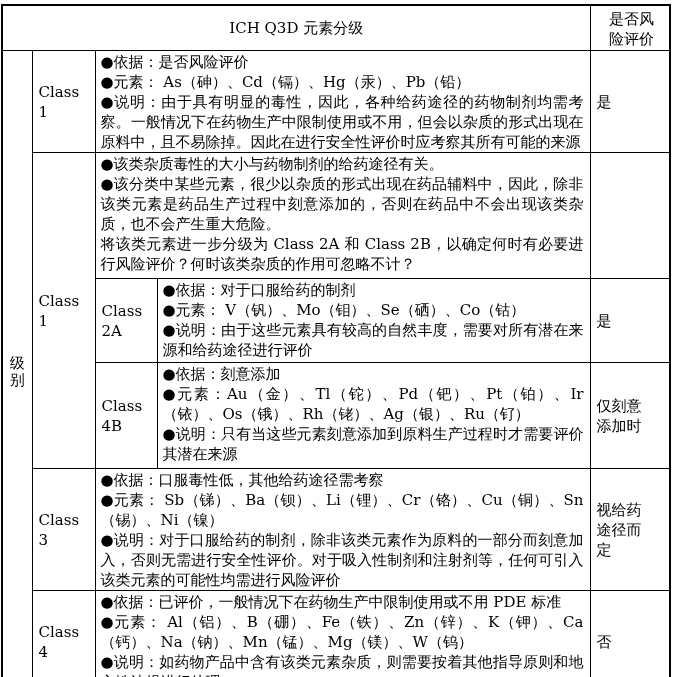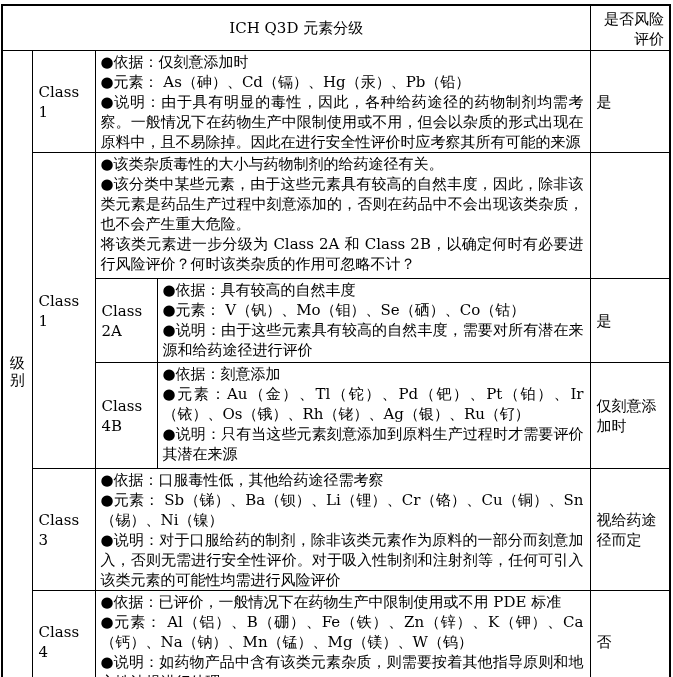--- a/index.html
+++ b/index.html
@@ -15,21 +15,21 @@
     width: 668px;
     border-collapse: collapse;
     table-layout: fixed;
     border: 2px solid #000;
   }
   td {
     border: 1px solid #000;
     color: #000;
     font-size: 15px;
     line-height: 20px;
-    padding: 1px 5px;
+    padding: 1px 15px;
     overflow: hidden;
   }
   .r-head { height: 40px; }
   .r1 { height: 102px; }
   .r2 { height: 126px; }
   .r3 { height: 84px; }
   .r4 { height: 106px; }
   .r5 { height: 105px; }
   .r6 { height: 102px; }
   .c-title { text-align: center; vertical-align: middle; }
@@ -59,41 +59,41 @@
       <td class="c-title" colspan="4">ICH Q3D 元素分级</td>
       <td class="c-risk-head">是否风险评价</td>
     </tr>
 
     <tr class="r1">
       <td class="c-level" rowspan="6">
         <div class="vtext">级别</div>
       </td>
       <td class="c-class">Class 1</td>
       <td class="c-content" colspan="2">
-        <div class="para">●依据：仅刻意添加时</div>
+        <div class="para">●依据：是否风险评价</div>
         <div class="para">●元素： As（砷）、Cd（镉）、Hg（汞）、Pb（铅）</div>
         <div class="para">●说明：由于具有明显的毒性，因此，各种给药途径的药物制剂均需考察。一般情况下在药物生产中限制使用或不用，但会以杂质的形式出现在原料中，且不易除掉。因此在进行安全性评价时应考察其所有可能的来源</div>
       </td>
       <td class="c-risk">是</td>
     </tr>
 
     <tr class="r2">
       <td class="c-class" rowspan="3">Class 1</td>
       <td class="c-content" colspan="2">
         <div class="para">●该类杂质毒性的大小与药物制剂的给药途径有关。</div>
-        <div class="para">●该分类中某些元素，由于这些元素具有较高的自然丰度，因此，除非该类元素是药品生产过程中刻意添加的，否则在药品中不会出现该类杂质，也不会产生重大危险。</div>
+        <div class="para">●该分类中某些元素，很少以杂质的形式出现在药品辅料中，因此，除非该类元素是药品生产过程中刻意添加的，否则在药品中不会出现该类杂质，也不会产生重大危险。</div>
         <div class="para">将该类元素进一步分级为 Class 2A 和 Class 2B，以确定何时有必要进行风险评价？何时该类杂质的作用可忽略不计？</div>
       </td>
       <td class="c-risk"></td>
     </tr>
 
     <tr class="r3">
       <td class="c-class">Class 2A</td>
       <td class="c-content">
-        <div class="para">●依据：具有较高的自然丰度</div>
+        <div class="para">●依据：对于口服给药的制剂</div>
         <div class="para">●元素： V（钒）、Mo（钼）、Se（硒）、Co（钴）</div>
         <div class="para">●说明：由于这些元素具有较高的自然丰度，需要对所有潜在来源和给药途径进行评价</div>
       </td>
       <td class="c-risk">是</td>
     </tr>
 
     <tr class="r4">
       <td class="c-class">Class 4B</td>
       <td class="c-content">
         <div class="para">●依据：刻意添加</div>

